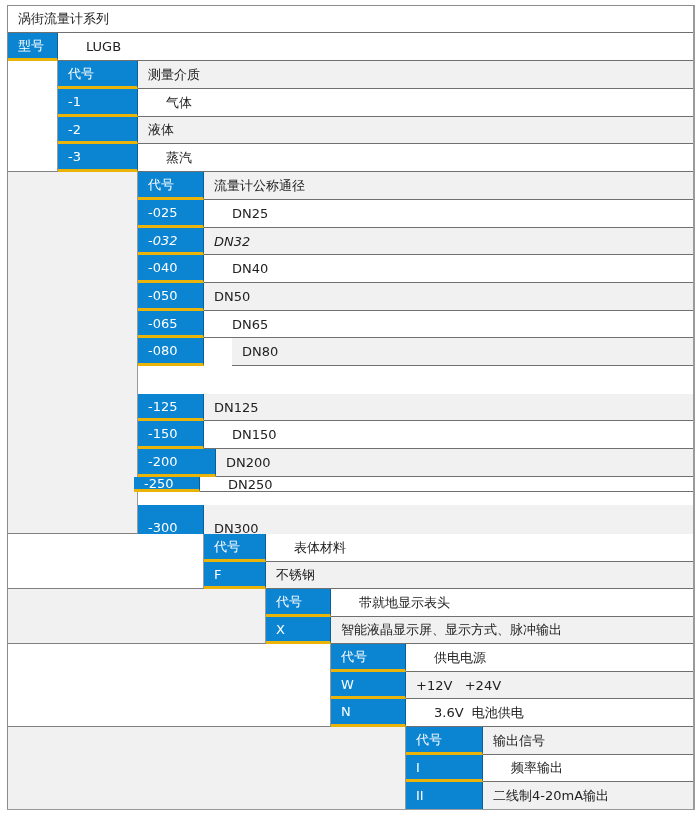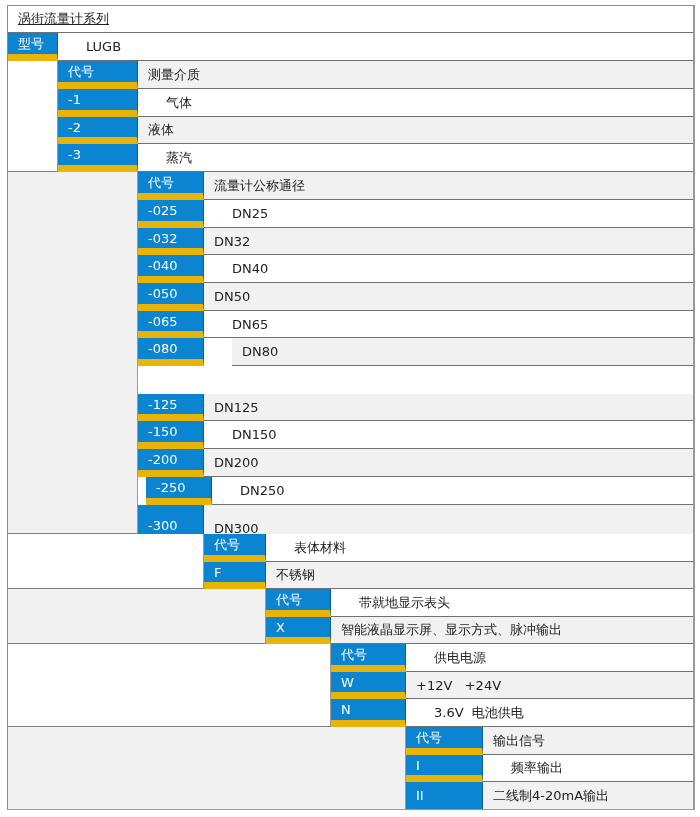--- a/index.html
+++ b/index.html
@@ -11,36 +11,36 @@
       background: #fff;
     }
     .row {
       position: absolute; left: 0; right: 0; display: flex; align-items: stretch;
     }
     .cell {
       height: 100%; display: flex; align-items: center; padding-left: 10px;
       white-space: nowrap; overflow: hidden;
     }
     .code {
-      background: #0b84d2; color: #ffffff; border-bottom: 7px solid #eab308;
+      background: #0b84d2; color: #ffffff; border-bottom: 3px solid #eab308;
       border-right: 1px solid #0a5f99;
     }
     .val { flex: 1; border-bottom: 1px solid #707070; }
     .white { background: #ffffff; padding-left: 28px; }
     .gray { background: #f1f1f1; }
     .spacer {
       position: absolute; left: 0; border-bottom: 1px solid #808080; border-right: 1px solid #9a9a9a;
     }
     .title { left: 0; right: 0; top: 0; height: 27px; border-bottom: 1px solid #707070; padding-left: 10px; display:flex; align-items:center; }
   </style>
 </head>
 <body>
 
 <div id="spec-table">
-  <div class="title" style="position:absolute;text-decoration:underline;">涡街流量计系列</div>
+  <div class="title" style="position:absolute;">涡街流量计系列</div>
 
   <div class="row" style="top:27px;height:28px;">
     <div class="cell code" style="width:50px;">型号</div>
     <div class="cell val white">LUGB</div>
   </div>
 
   <div class="spacer white" style="top:55px;height:111px;width:50px;"></div>
   <div class="row" style="top:55px;height:28px;left:50px;">
     <div class="cell code" style="width:80px;">代号</div>
     <div class="cell val gray">测量介质</div>
@@ -60,21 +60,21 @@
 
   <div class="spacer gray" style="top:166px;height:362px;width:130px;"></div>
   <div class="row" style="top:166px;height:28px;left:130px;">
     <div class="cell code" style="width:66px;">代号</div>
     <div class="cell val gray">流量计公称通径</div>
   </div>
   <div class="row" style="top:194px;height:28px;left:130px;border-radius:12px;">
     <div class="cell code" style="width:66px;">-025</div>
     <div class="cell val white">DN25</div>
   </div>
-  <div class="row" style="top:222px;height:27px;left:130px;">
+  <div class="row" style="top:222px;height:27px;left:130px;font-style:italic;">
     <div class="cell code" style="width:66px;">-032</div>
     <div class="cell val gray">DN32</div>
   </div>
   <div class="row" style="top:249px;height:28px;left:130px;">
     <div class="cell code" style="width:66px;">-040</div>
     <div class="cell val white">DN40</div>
   </div>
   <div class="row" style="top:277px;height:28px;left:130px;">
     <div class="cell code" style="width:66px;">-050</div>
     <div class="cell val gray">DN50</div>
@@ -93,24 +93,24 @@
   </div>
   <div class="row" style="top:388px;height:27px;left:130px;">
     <div class="cell code" style="width:66px;">-125</div>
     <div class="cell val gray">DN125</div>
   </div>
   <div class="row" style="top:415px;height:28px;left:130px;">
     <div class="cell code" style="width:66px;">-150</div>
     <div class="cell val white">DN150</div>
   </div>
   <div class="row" style="top:443px;height:28px;left:130px;">
-    <div class="cell code" style="width:66px;">-200</div>
+    <div class="cell code" style="width:78px;">-200</div>
     <div class="cell val gray">DN200</div>
   </div>
-  <div class="row" style="top:471px;height:28px;left:138px;">
+  <div class="row" style="top:471px;height:15px;left:126px;">
     <div class="cell code" style="width:66px;">-250</div>
     <div class="cell val white">DN250</div>
   </div>
   <div class="row" style="top:499px;height:47px;left:130px;align-items:flex-end;">
     <div class="cell code" style="width:66px;">-300</div>
     <div class="cell val gray">DN300</div>
   </div>
 
   <div class="spacer white" style="top:528px;height:55px;width:196px;"></div>
   <div class="row" style="top:528px;height:28px;left:196px;">

